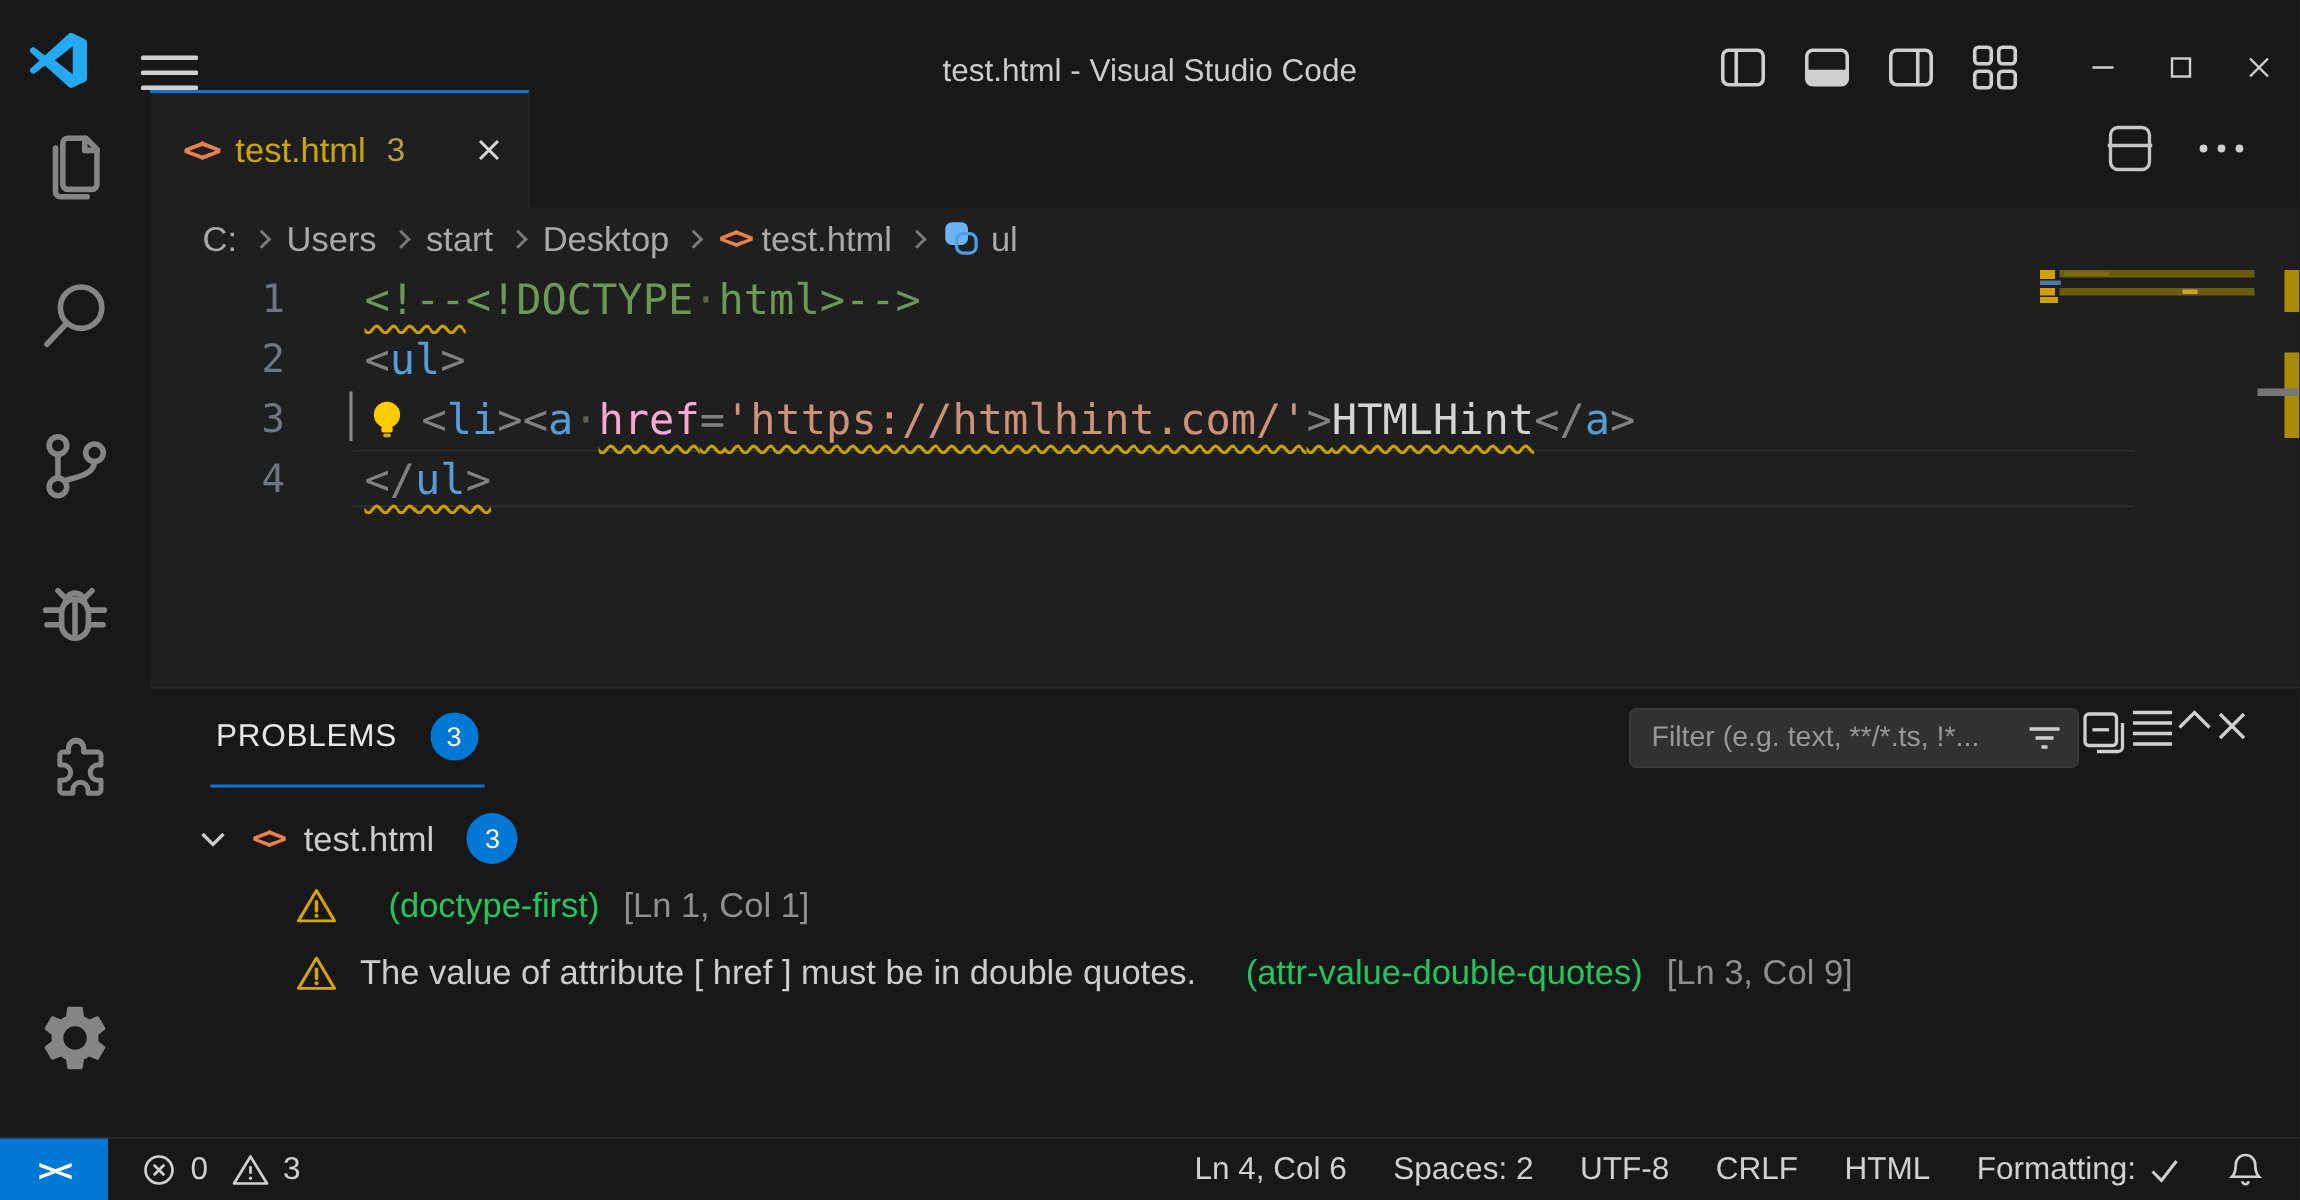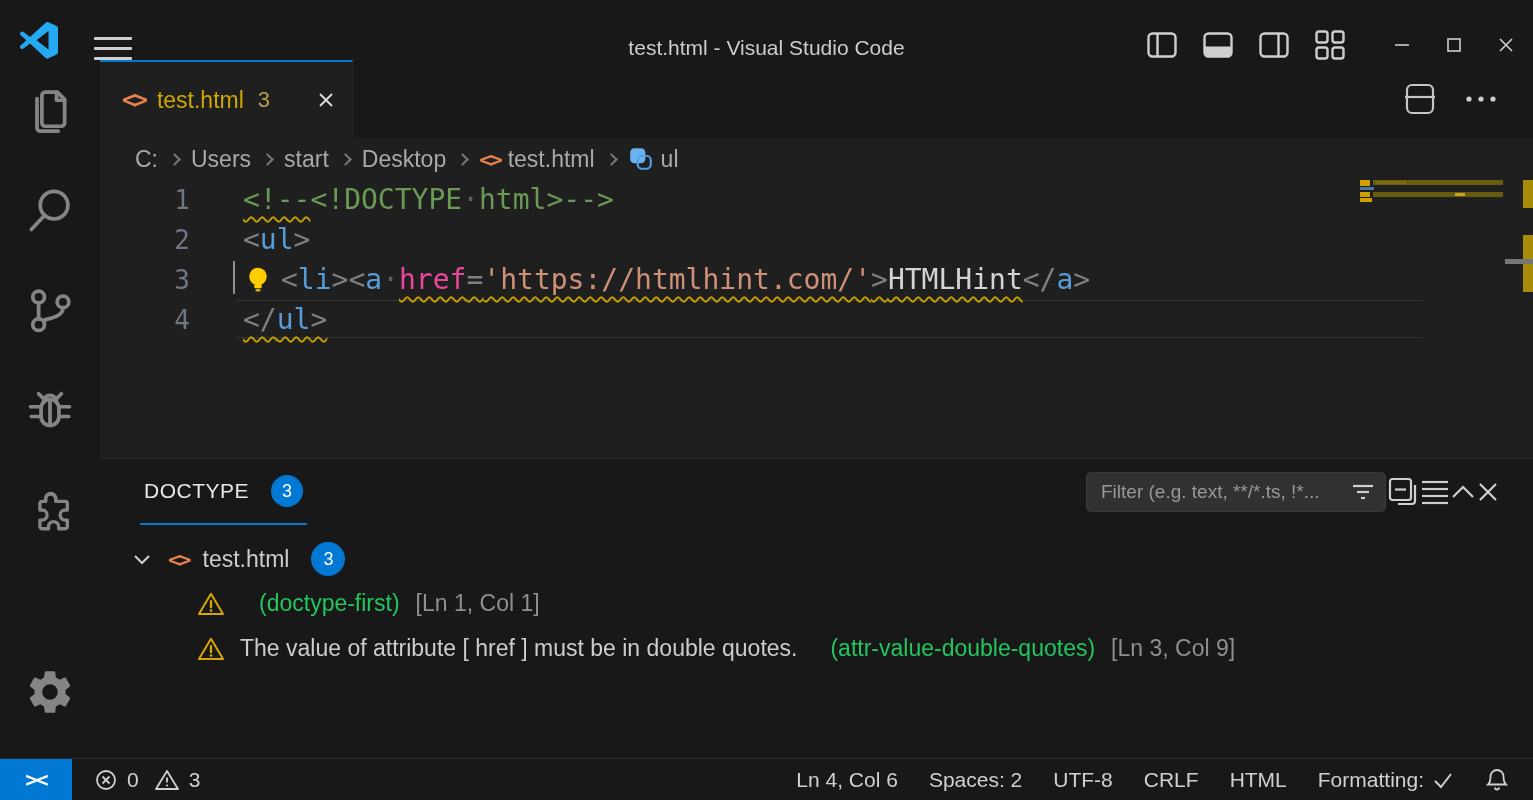--- a/index.html
+++ b/index.html
@@ -57,21 +57,21 @@
                font-family:"DejaVu Sans Mono","Liberation Mono",monospace; font-size:28px; }
   .cur-line { position:absolute; left:135px; top:120px; width:1188px; height:38px;
               border-top:1px solid #333333; border-bottom:1px solid #333333; pointer-events:none; }
   .cursor { position:absolute; left:133px; top:81px; width:2px; height:33px; background:#8f8f8f; }
   .code-line { position:relative; height:40px; line-height:40px; display:flex; white-space:pre; }
   .ln { width:90px; flex:none; text-align:right; color:#6e7681; font-size:26px; }
   .lc { padding-left:53px; display:flex; align-items:center; white-space:pre; }
   .tk-comment { color:#6a9955; }
   .tk-punct   { color:#808080; }
   .tk-tag     { color:#569cd6; }
-  .tk-attr    { color:#ec4899; }
+  .tk-attr    { color:#f9a8d4; }
   .tk-string  { color:#ce9178; }
   .tk-text    { color:#d4d4d4; }
   .tk-ws      { color:#5c6152; }
   .sq { text-decoration-line:underline; text-decoration-style:wavy;
         text-decoration-color:#c8a000; text-decoration-thickness:2px; text-underline-offset:7px; }
   .bulb { width:30px; height:30px; margin:0 8px 2px 0; flex:none; }
 
   
   .minimap { position:absolute; top:0; right:28px; width:145px; height:100%; cursor:pointer; }
   .mm { position:absolute; }
@@ -80,21 +80,21 @@
   .rcur { position:absolute; right:0; width:28px; height:5px; top:79px; background:#767676; }
 
   
   .panel { height:300px; background:#181818; border-top:1px solid #2b2b2b; flex:none; position:relative; }
   .panel-header { height:66px; display:flex; align-items:center; }
   .panel-tab { margin-left:40px; height:100%; display:flex; align-items:center; gap:22px;
                border-bottom:2px solid #0078d4; padding:0 4px; cursor:pointer; }
   .panel-tab-label { font-size:21px; letter-spacing:0.5px; color:#e7e7e7; }
   .badge { min-width:32px; height:32px; border-radius:16px; background:#0078d4; color:#ffffff;
            font-size:18px; display:flex; align-items:center; justify-content:center; padding:0 6px; }
-  .panel-actions { position:absolute; right:0; top:13px; display:flex; align-items:center;
+  .panel-actions { position:absolute; right:0; top:13px; display:flex; 
                    padding-right:33px; }
   .filter-box { width:300px; height:40px; background:#313131; border:1px solid #3c3c3c;
                 border-radius:5px; display:flex; align-items:center; padding:0 10px 0 14px; }
   .filter-box input { flex:1; min-width:0; background:transparent; border:none; outline:none;
                       color:#bbbbbb; font-size:19px; font-family:"Liberation Sans",sans-serif; }
   .filter-box input::placeholder { color:#989898; }
   .pa-icon { stroke:#cfcfcf; fill:none; stroke-width:2.2; cursor:pointer; display:block; }
 
   .file-row { display:flex; align-items:center; height:44px; margin-top:12px;
               padding-left:30px; gap:14px; cursor:pointer; }
@@ -288,21 +288,21 @@
     <div class="ruler">
       <div class="rm" style="top:0;height:28px"></div>
       <div class="rm" style="top:55px;height:57px"></div>
       <div class="rcur"></div>
     </div>
   </div>
 
   <div class="panel">
     <div class="panel-header">
       <div class="panel-tab">
-        <span class="panel-tab-label">DOCTYPE</span>
+        <span class="panel-tab-label">PROBLEMS</span>
         <span class="badge">3</span>
       </div>
       <div class="panel-actions">
         <div class="filter-box">
           <input type="text" placeholder="Filter (e.g. text, **/*.ts, !*..." style="">
           <svg class="pa-icon" width="24" height="20" viewBox="0 0 24 20">
             <line x1="2" y1="4" x2="22" y2="4"></line>
               <line x1="6" y1="10" x2="18" y2="10"></line>
               <line x1="10" y1="16" x2="14" y2="16"></line>
           </svg>

